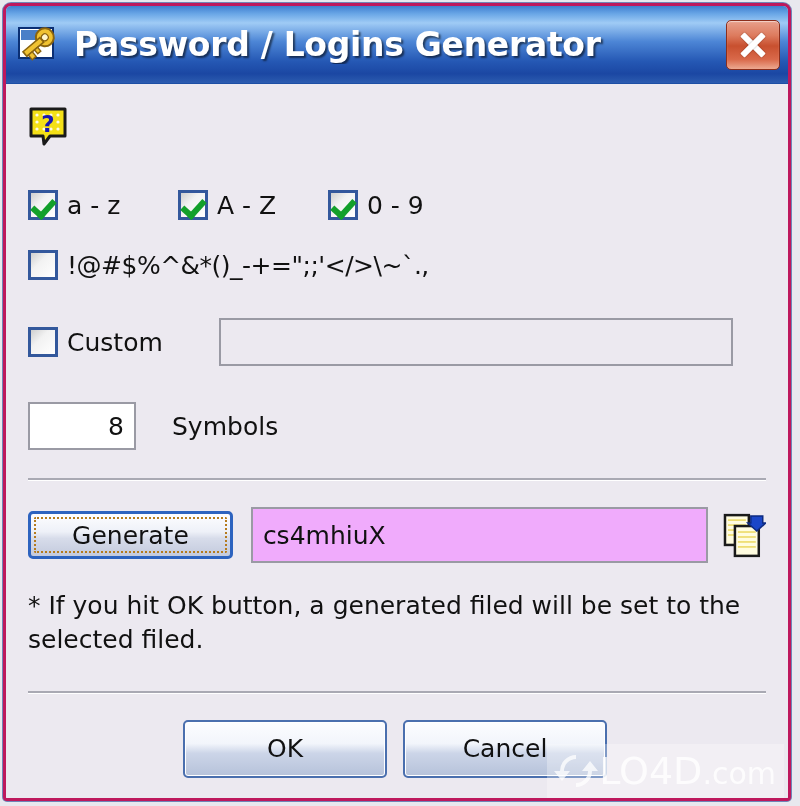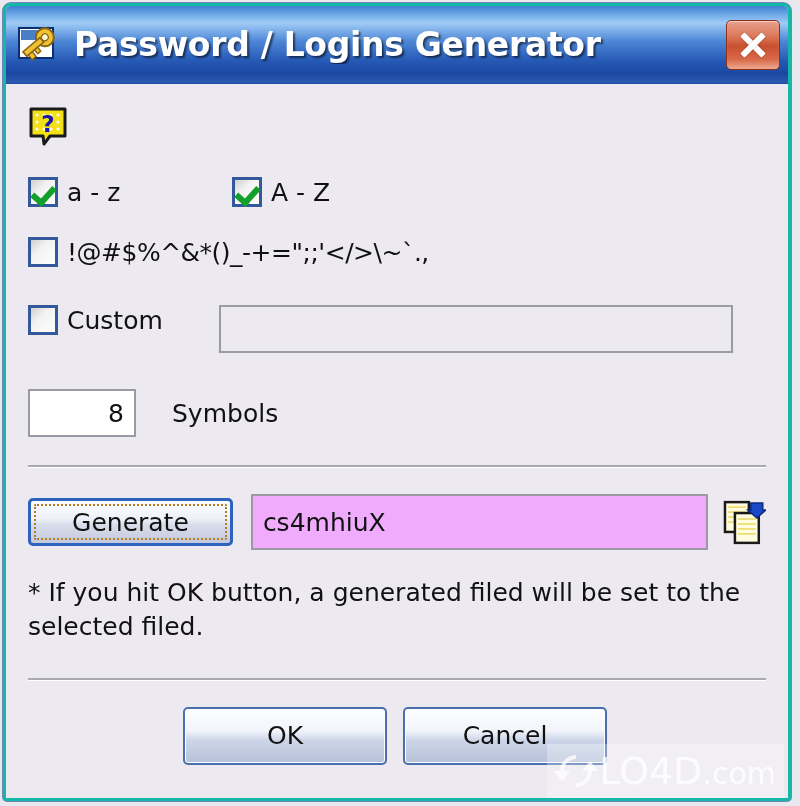--- a/index.html
+++ b/index.html
@@ -6,21 +6,21 @@
     margin: 0; padding: 0;
     width: 800px; height: 806px;
     background: #e8e8ee;
     font-family: "DejaVu Sans", sans-serif;
     overflow: hidden;
   }
   #window {
     position: absolute;
     left: 3px; top: 3px;
     width: 788px; height: 798px;
-    border: 3px solid #14b8a6;
+    border: 3px solid #be185d;
     border-radius: 8px 8px 4px 4px;
     box-sizing: border-box;
     background: #ece9f0;
     overflow: hidden;
     box-shadow: 0 0 0 1px #6f86b8;
   }
   
   #titlebar {
     position: relative;
     height: 78px;
@@ -101,28 +101,28 @@
     position: absolute;
     left: 5px; top: 2px;
     width: 9px; height: 17px;
     border: solid #12a02a;
     border-width: 0 6px 6px 0;
     transform: rotate(42deg);
   }
   .cb-item { display: flex; align-items: center; }
   .cb-item .lbl { margin-left: 9px; font-size: 25px; white-space: nowrap; }
 
-  #charset-row { margin-top: 31px; display: flex; align-items: flex-start; gap: 54px; }
+  #charset-row { margin-top: 44px; display: flex; align-items: flex-start; }
   #charset-row .cb-item:nth-child(1) { width: 150px; }
   #charset-row .cb-item:nth-child(2) { width: 150px; }
 
   #symbols-row { margin-top: 30px; }
   #symbols-row .lbl { letter-spacing: -0.5px; }
 
-  #custom-row { margin-top: 38px; display: flex; align-items: flex-start; }
+  #custom-row { margin-top: 38px; display: flex; align-items: center; }
   #custom-input {
     margin-left: 56px;
     width: 514px; height: 48px;
     border: 2px solid #9a9aa4;
     background: #ece9f0;
     box-sizing: border-box;
     font-family: "DejaVu Sans", sans-serif;
     font-size: 24px;
     padding: 0 8px;
     color: #555;
@@ -281,20 +281,24 @@
     </div>
 
     <div id="charset-row">
       <label class="cb-item">
         <span class="cb checked"></span>
         <span class="lbl">a - z</span>
       </label>
       <label class="cb-item">
         <span class="cb checked"></span>
         <span class="lbl">A - Z</span>
+      </label>
+      <label class="cb-item">
+        <span class="cb checked"></span>
+        <span class="lbl">0 - 9</span>
       </label>
     </div>
 
     <div id="symbols-row">
       <label class="cb-item">
         <span class="cb"></span>
         <span class="lbl">!@#$%^&amp;*()_-+=";;'&lt;/&gt;\~`.,</span>
       </label>
     </div>
 

